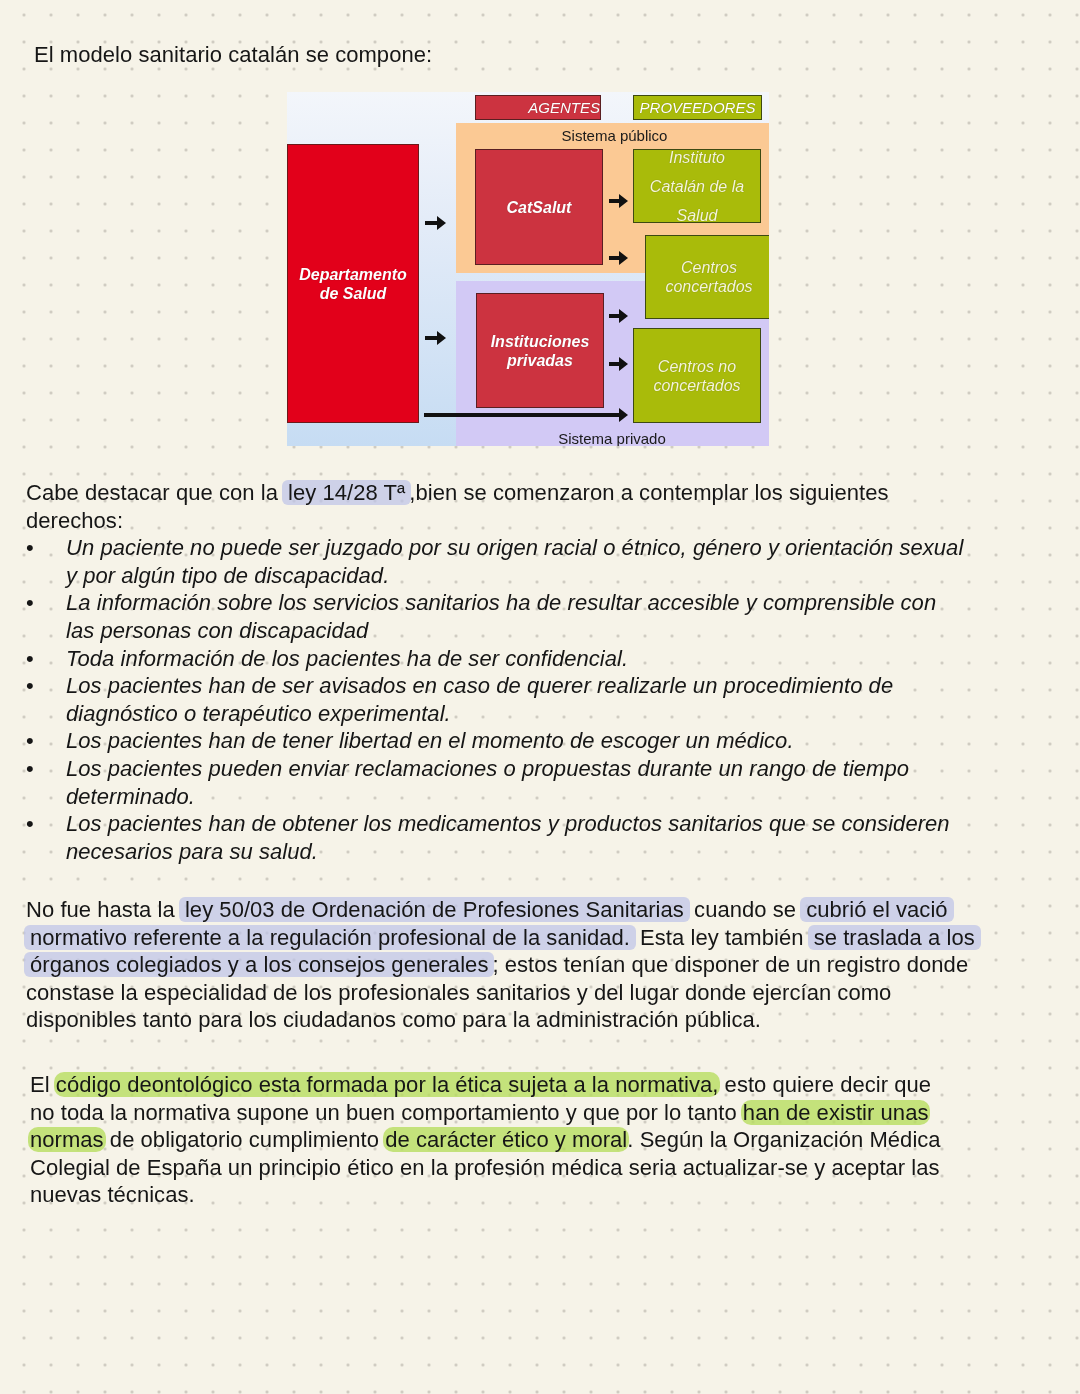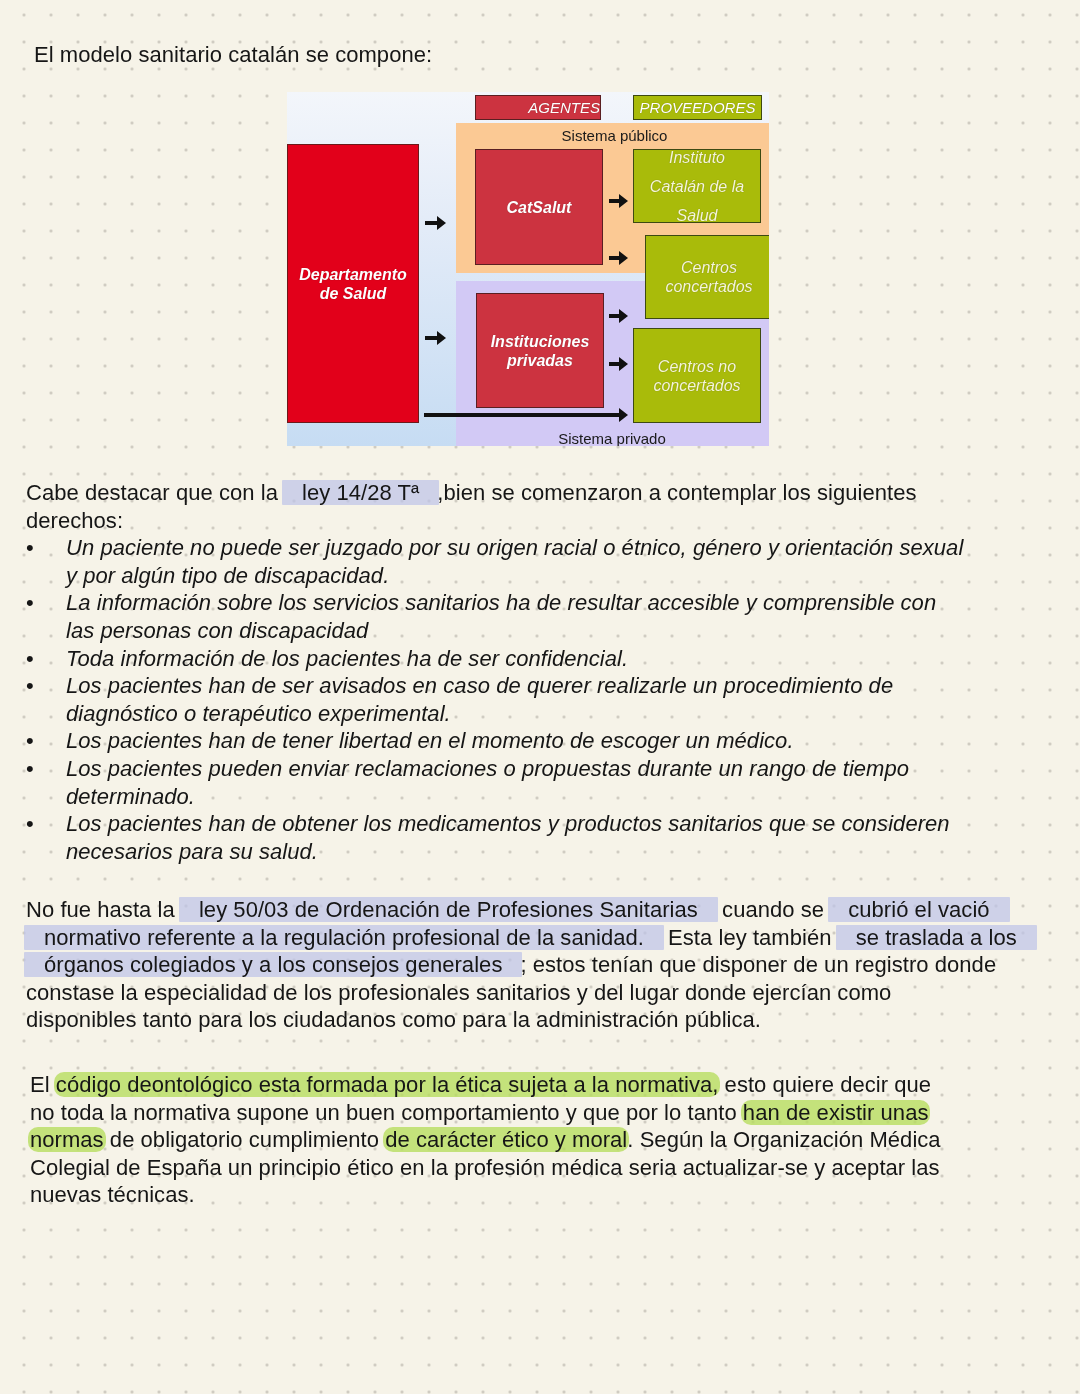--- a/index.html
+++ b/index.html
@@ -18,22 +18,22 @@
   .text {
     position: absolute;
     font-size: 22px;
     line-height: 27.6px;
     letter-spacing: 0.05px;
     white-space: nowrap;
   }
   .line { display: block; height: 27.6px; }
   .hl-blue {
     background: rgba(190, 195, 232, 0.72);
-    border-radius: 1px;
-    padding: 0 20px;
+    border-radius: 6px;
+    padding: 0 6px;
     margin: 16px -2px;
   }
   .hl-green {
     background: rgba(182, 220, 92, 0.78);
     border-radius: 10px;
     padding: 0 2px;
     margin: 0 -2px;
   }
   .bullet-row { display: block; height: 27.6px; position: relative; }
   .bullet {

